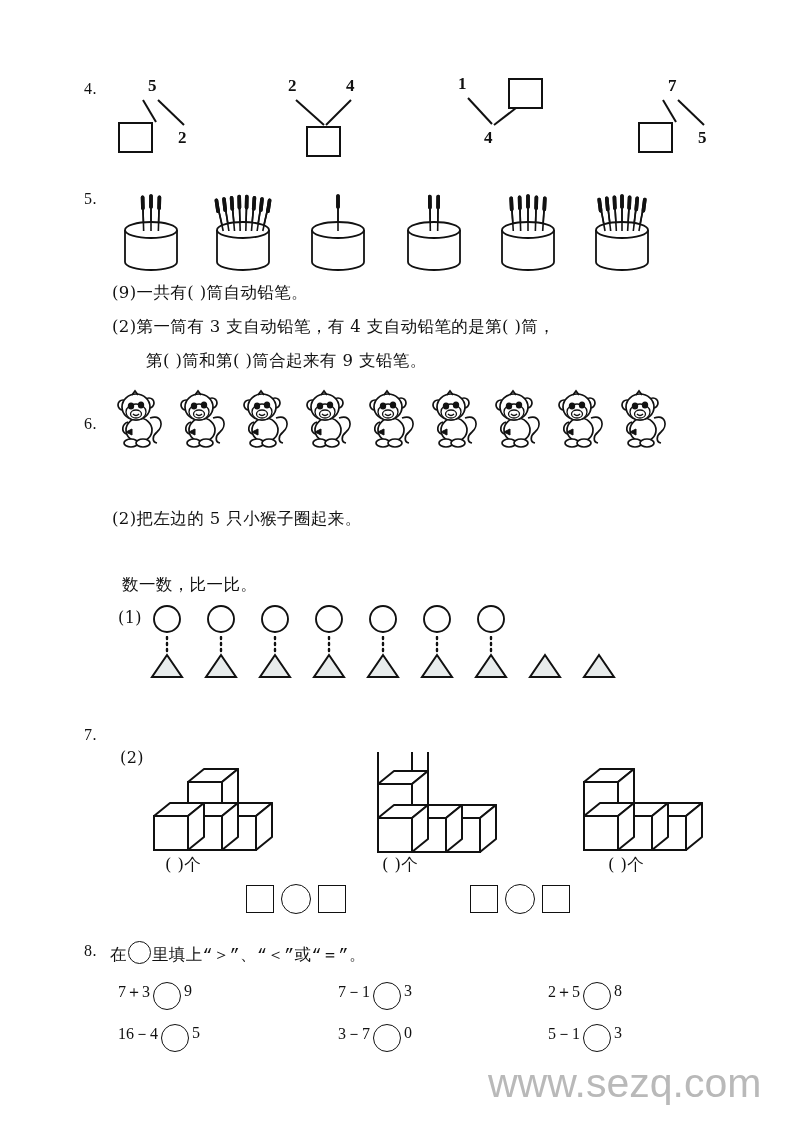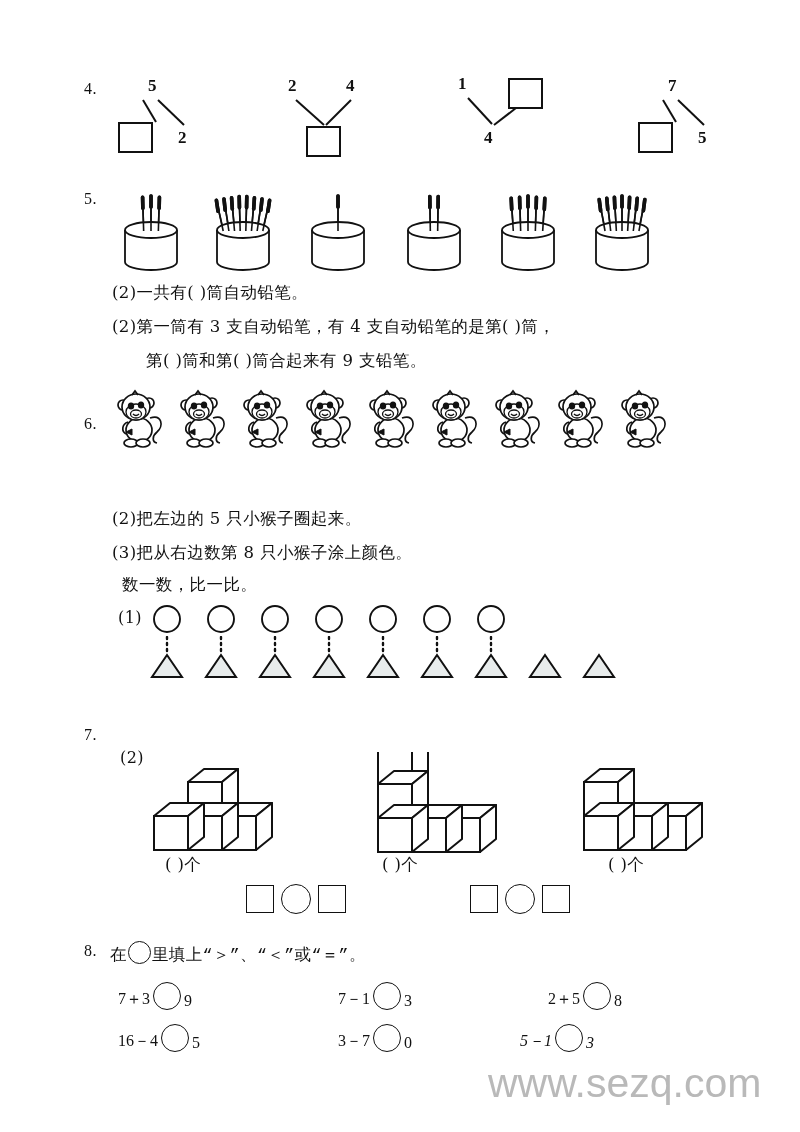--- a/index.html
+++ b/index.html
@@ -36,21 +36,21 @@
     color: #111;
     white-space: nowrap;
     letter-spacing: 0.4px;
   }
   .mathrow {
     position: absolute;
     font-size: 16px;
     font-family: "Liberation Serif", serif;
     white-space: nowrap;
     display: flex;
-    align-items: flex-end;
+    align-items: flex-start;
     gap: 2px;
   }
 
   
   .bond { position: absolute; }
   .bond .sq {
     position: absolute;
     border: 2px solid #111;
     background: #fff;
     box-sizing: border-box;
@@ -398,21 +398,21 @@
             <line x1="49.3" y1="45" x2="53.2" y2="12.4" stroke="#111" stroke-width="1.6"></line>
             <line x1="52.264" y1="23.4" x2="53.2" y2="12.4" stroke="#111" stroke-width="3.6" stroke-linecap="round"></line>
           </g>
           <g>
             <line x1="54.95" y1="45" x2="60.8" y2="13.6" stroke="#111" stroke-width="1.6"></line>
             <line x1="59.396" y1="24.6" x2="60.8" y2="13.6" stroke="#111" stroke-width="3.6" stroke-linecap="round"></line>
           </g>
         </svg></div>
     </div>
 
-  <div class="ctext" style="left:112px; top:282px;">(2)一共有(        )筒自动铅笔。</div>
+  <div class="ctext" style="left:112px; top:282px;">(9)一共有(        )筒自动铅笔。</div>
   <div class="ctext" style="left:112px; top:316px;">(2)第一筒有 3 支自动铅笔，有 4 支自动铅笔的是第(        )筒，</div>
   <div class="ctext" style="left:146px; top:350px;">第(        )筒和第(        )筒合起来有 9 支铅笔。</div>
 
   <div class="qnum" style="left:84px; top:415px;">6.</div>
 
   <div id="monkeys-layer">
       <div class="monkey" style="left: 112px; top: 388px;"><svg width="56" height="62" viewBox="0 0 56 62">
           <path d="M38 30 C50 26 52 38 45 44 C40 48 40 54 45 55" fill="none" stroke="#111" stroke-width="1.7"></path>
           <ellipse cx="27" cy="42" rx="13" ry="12" fill="#fff" stroke="#111" stroke-width="1.7"></ellipse>
           <ellipse cx="19" cy="55" rx="7" ry="4" fill="#fff" stroke="#111" stroke-width="1.7"></ellipse>
@@ -561,21 +561,20 @@
           <ellipse cx="19" cy="18" rx="3.2" ry="3.6" fill="#111"></ellipse>
           <ellipse cx="29" cy="17" rx="3.2" ry="3.6" fill="#111"></ellipse>
           <ellipse cx="24" cy="26" rx="5.5" ry="4" fill="#fff" stroke="#111" stroke-width="1.3"></ellipse>
           <path d="M21 26 Q24 29 27 26" fill="none" stroke="#111" stroke-width="1.4"></path>
           <path d="M20 7 L23 3 L26 7" fill="none" stroke="#111" stroke-width="1.7"></path>
           <path d="M14 44 L20 41 L20 47 Z" fill="#111" stroke="#111" stroke-width="1"></path>
         </svg></div>
     </div>
 
   <div class="ctext" style="left:112px; top:508px;">(2)把左边的 5 只小猴子圈起来。</div>
-  <div class="ctext" style="left:112px; top:542px;">(3)把从右边数第 8 只小猴子涂上颜色。</div>
   <div class="ctext" style="left:122px; top:574px;">数一数，比一比。</div>
 
   <div class="ctext" style="left:118px; top:608px; font-size:16px;">(1)</div>
   <div id="compare-layer">
       <div class="cmp-shape" style="left: 152px; top: 604px;"><svg width="30" height="30">
           <circle cx="15" cy="15" r="13" fill="none" stroke="#111" stroke-width="1.9"></circle>
         </svg></div>
       <div class="cmp-shape" style="left: 164px; top: 636px;"><svg width="6" height="20">
           <line x1="3" y1="1" x2="3" y2="19" stroke="#111" stroke-width="2.4" stroke-dasharray="2,4" stroke-linecap="round"></line>
         </svg></div>
@@ -730,21 +729,21 @@
       <div class="mathrow" style="left: 118px; top: 1024px;">
         <span>16－4</span>
         <span style="display: inline-block; width: 28px; height: 28px; border: 1.8px solid rgb(17, 17, 17); border-radius: 50%; margin: 0px 1px; box-sizing: border-box;"></span>
         <span>5</span>
       </div>
       <div class="mathrow" style="left: 338px; top: 1024px;">
         <span>3－7</span>
         <span style="display: inline-block; width: 28px; height: 28px; border: 1.8px solid rgb(17, 17, 17); border-radius: 50%; margin: 0px 1px; box-sizing: border-box;"></span>
         <span>0</span>
       </div>
-      <div class="mathrow" style="left: 520px; top: 1024px; font-style: italic;">
+      <div class="mathrow" style="left: 548px; top: 1024px;">
         <span>5－1</span>
         <span style="display: inline-block; width: 28px; height: 28px; border: 1.8px solid rgb(17, 17, 17); border-radius: 50%; margin: 0px 1px; box-sizing: border-box;"></span>
         <span>3</span>
       </div>
     </div>
 
   <div class="watermark" style="left:488px; top:1060px;">www.sezq.com</div>
 
 </div>
 

